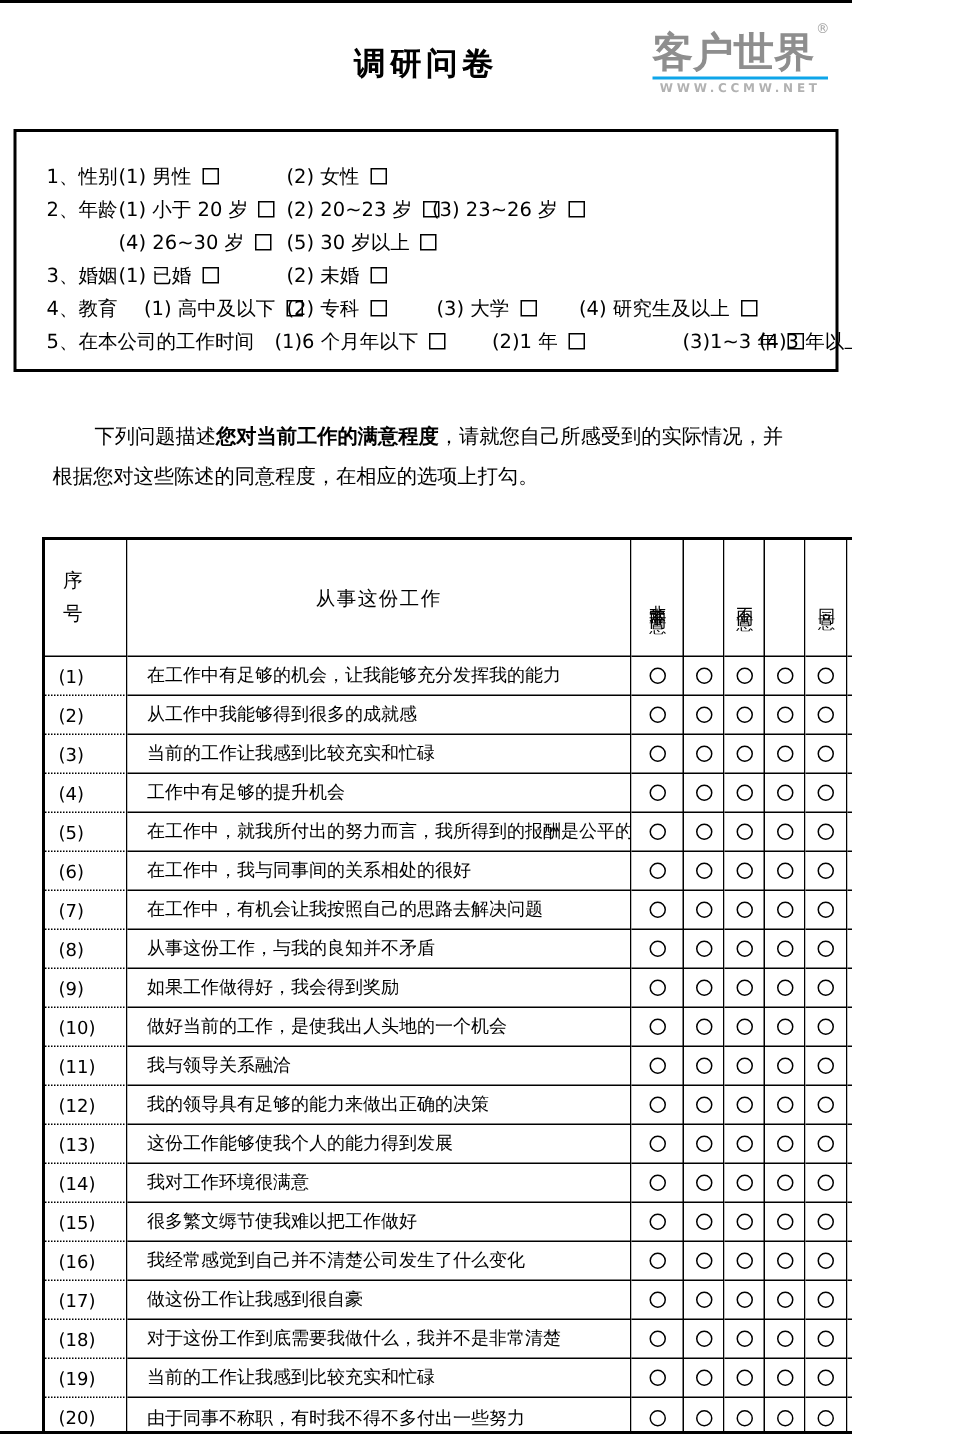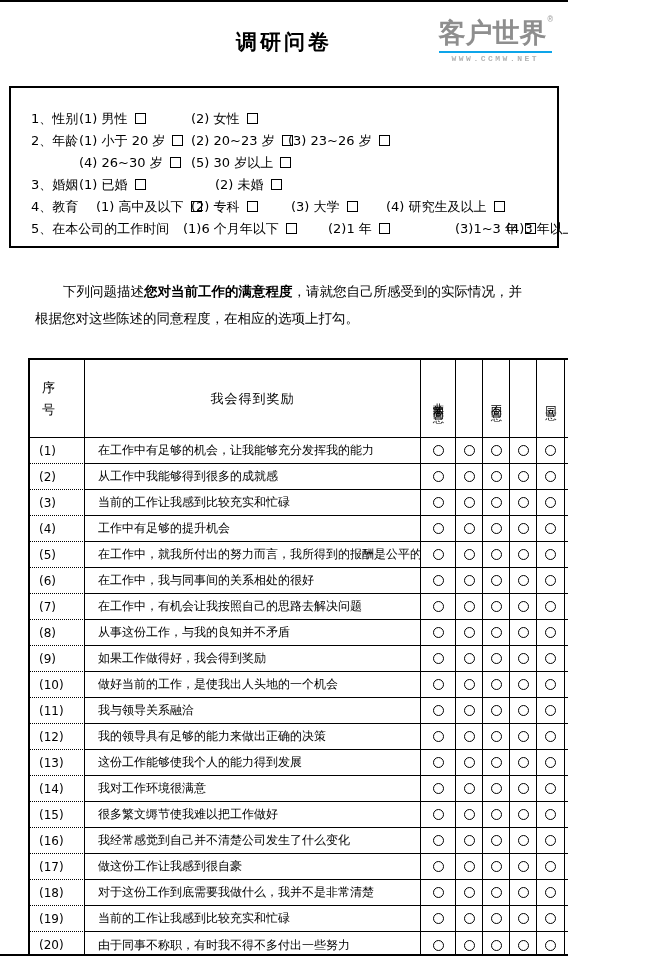--- a/index.html
+++ b/index.html
@@ -5,21 +5,21 @@
   html,body { margin:0; padding:0; background:#fff; }
   .page {
     position:relative; width:568px; height:956px; box-sizing:border-box;
     background:#fff; color:#000; overflow:hidden;
     border-top:2px solid #000; border-bottom:2px solid #000;
     font-family:"DejaVu Sans", sans-serif;
   }
   
   .title { margin:26px 0 0; text-align:center; font-size:21px; font-weight:bold; letter-spacing:3px; }
   
-  .logo { position:absolute; top:20px; right:16px; text-align:center; color:#8e8e8e; line-height:1;font-family:Liberation Mono, monospace; }
+  .logo { position:absolute; top:20px; right:16px; text-align:center; color:#8e8e8e; line-height:1; }
   .logo-text { font-size:27px; font-weight:bold; }
   .logo-reg { font-size:9px; vertical-align:top; position:relative; top:-6px; left:1px; color:#a5a5a5; }
   .logo-site { display:block; font-size:8px; font-weight:bold; color:#b2b2b2; letter-spacing:2.5px;
                border-top:2px solid #0ea5e9; margin-top:2px; padding-top:2px; }
   
   .demo-box { margin:30px 9px 0; border:2px solid #000; padding:20px 0 6px; }
   .demo-line { position:relative; height:22px; line-height:22px; font-size:13px; white-space:nowrap; }
   .demo-label { position:absolute; left:20px; }
   .opt { position:absolute; }
   .cb { display:inline-block; width:9px; height:9px; border:1px solid #000; margin-left:7px;
@@ -68,21 +68,21 @@
         <span class="opt" style="left: 277px;"><span>(3) 23~26 岁</span><span class="cb"></span></span>
       </div>
       <div class="demo-line">
         <span class="demo-label"></span>
         <span class="opt" style="left: 68px;"><span>(4) 26~30 岁</span><span class="cb"></span></span>
         <span class="opt" style="left: 180px;"><span>(5) 30 岁以上</span><span class="cb"></span></span>
       </div>
       <div class="demo-line">
         <span class="demo-label">3、婚姻</span>
         <span class="opt" style="left: 68px;"><span>(1) 已婚</span><span class="cb"></span></span>
-        <span class="opt" style="left: 180px; margin-left: 24px;"><span>(2) 未婚</span><span class="cb"></span></span>
+        <span class="opt" style="left: 180px;"><span>(2) 未婚</span><span class="cb"></span></span>
       </div>
       <div class="demo-line">
         <span class="demo-label">4、教育</span>
         <span class="opt" style="left: 85px;"><span>(1) 高中及以下</span><span class="cb"></span></span>
         <span class="opt" style="left: 180px;"><span>(2) 专科</span><span class="cb"></span></span>
         <span class="opt" style="left: 280px;"><span>(3) 大学</span><span class="cb"></span></span>
         <span class="opt" style="left: 375px;"><span>(4) 研究生及以上</span><span class="cb"></span></span>
       </div>
       <div class="demo-line">
         <span class="demo-label">5、在本公司的工作时间</span>
@@ -91,21 +91,21 @@
         <span class="opt" style="left: 444px; text-align: center;"><span>(3)1~3 年</span><span class="cb"></span></span>
         <span class="opt" style="left: 495px;"><span>(4)3 年以上</span><span class="cb"></span></span>
       </div>
     </div>
 
   <div class="instructions"><span>下列问题描述</span><span class="emph">您对当前工作的满意程度</span><span>，请就您自己所感受到的实际情况，并根据您对这些陈述的同意程度，在相应的选项上打勾。</span></div>
 
   <div class="s-table">
     <div class="cell h-seq">序
 号</div>
-    <div class="cell h-desc">我会得到奖励</div>
+    <div class="cell h-desc">从事这份工作</div>
     <div class="cell h-rate">
         <span>非常不同意</span>
       </div>
     <div class="cell h-rate">
         <span></span>
       </div>
     <div class="cell h-rate">
         <span>不同意</span>
       </div>
     <div class="cell h-rate">

